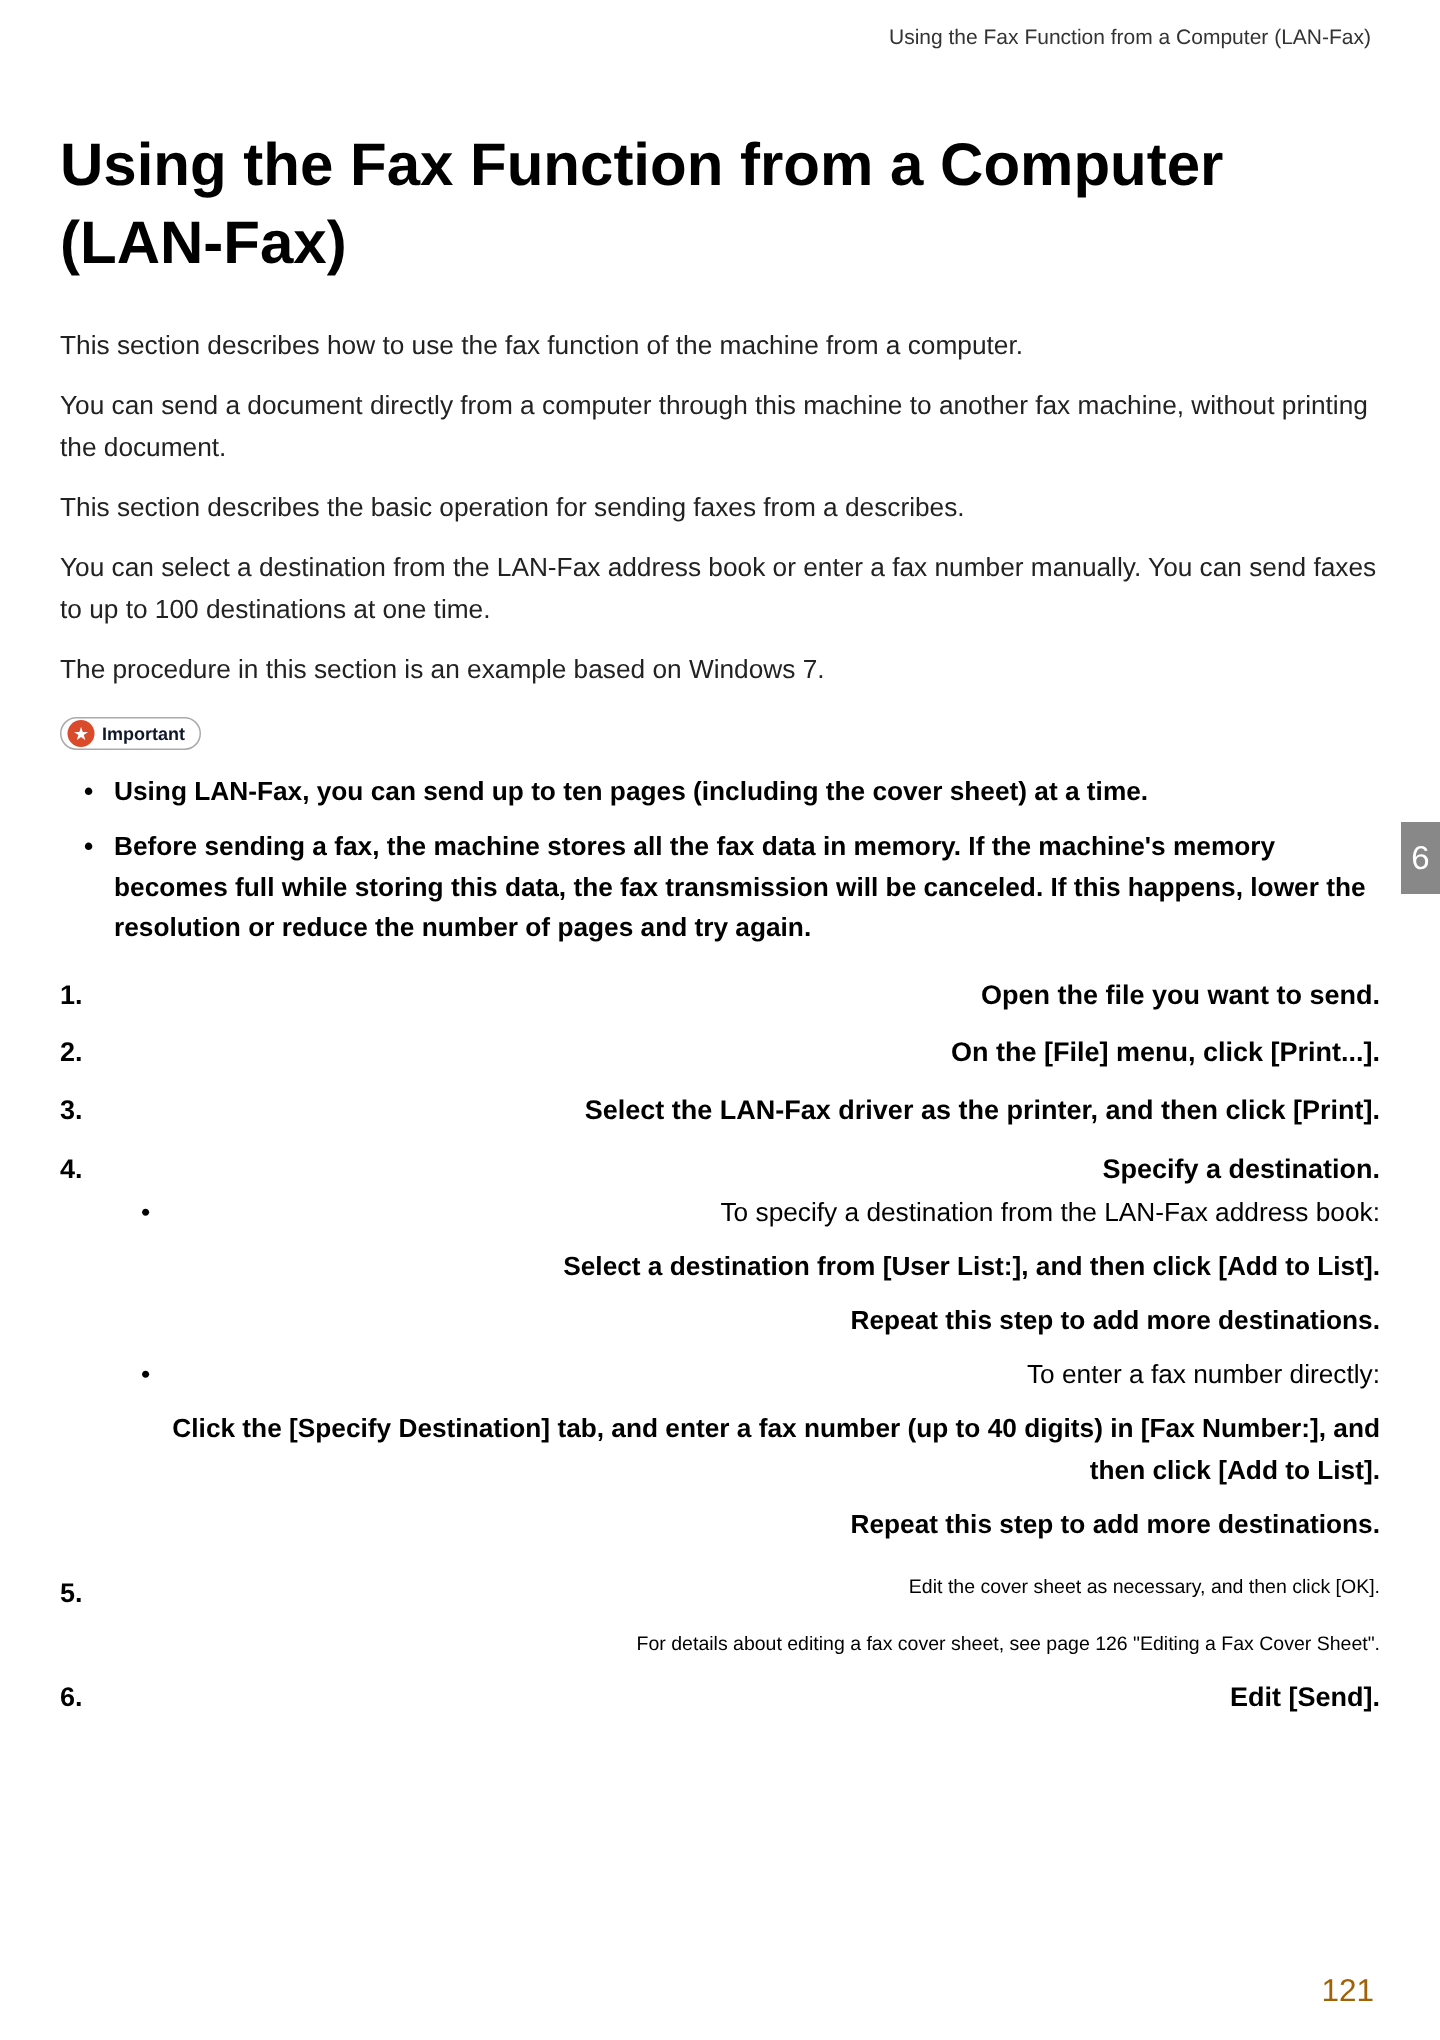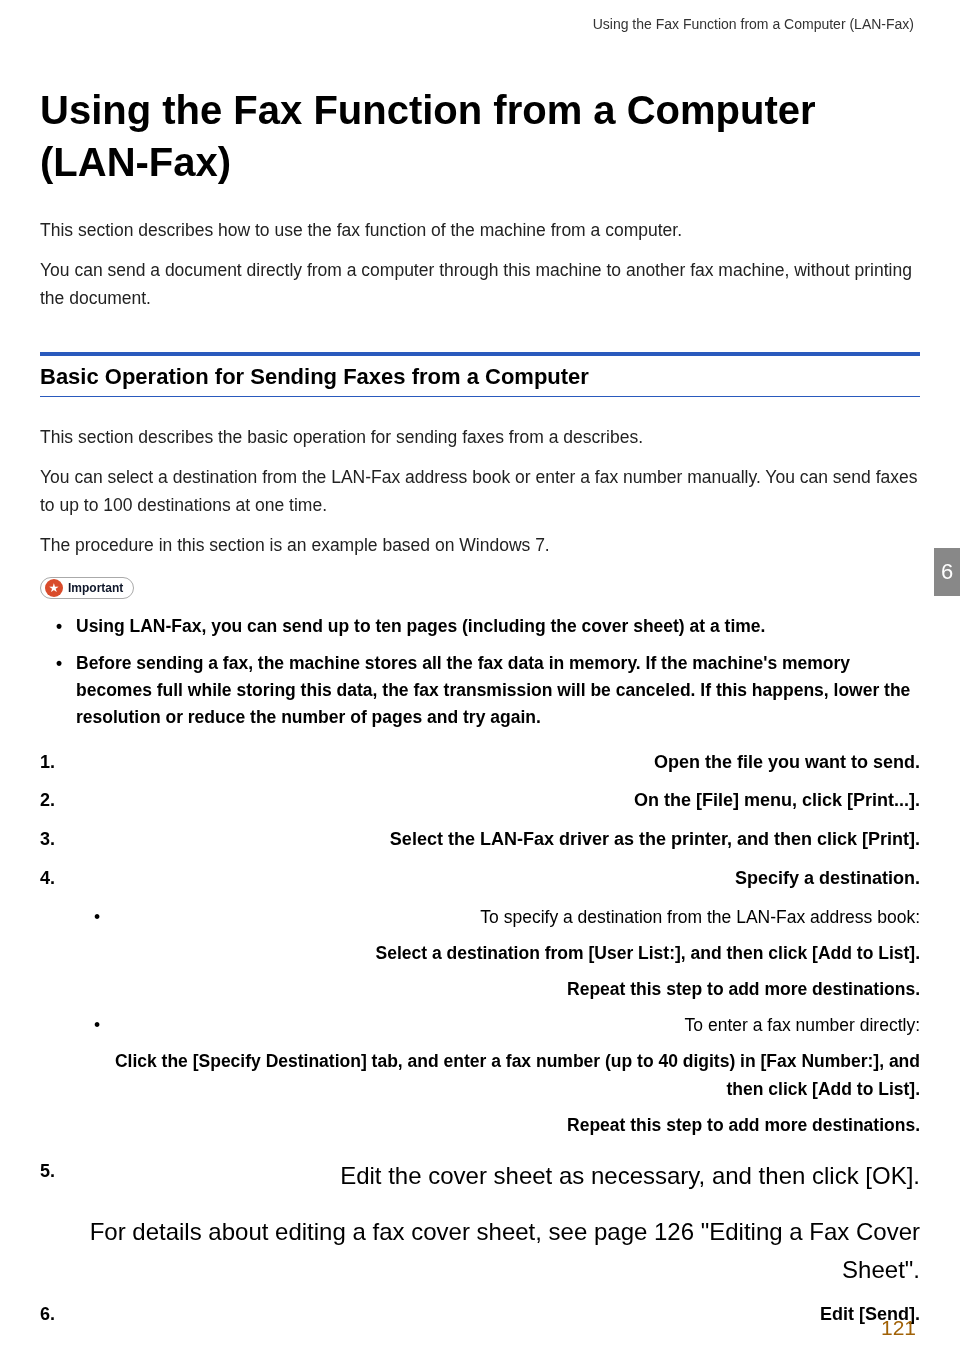--- a/index.html
+++ b/index.html
@@ -117,21 +117,20 @@
       position: absolute;
       left: 0;
       top: 0;
       font-weight: bold;
     }
     .step-title {
       font-weight: bold;
     }
     .sub-bullet-list {
       list-style: none;
-      margin-top: 10px;
       margin-left: 22px;
     }
     .sub-bullet-list > li {
       font-size: 17.5px;
       line-height: 1.6;
       font-weight: 300;
       position: relative;
       padding-left: 18px;
       margin-bottom: 8px;
     }
@@ -142,21 +141,21 @@
       top: 0;
     }
     .sub-detail {
       font-size: 17.5px;
       line-height: 1.6;
       font-weight: 700;
       margin-top: 8px;
       margin-bottom: 8px;
     }
     .step-detail {
-      font-size: 24px;
+      font-size: 13px;
       line-height: 1.6;
       font-weight: 300;
       margin-top: 18px;
       margin-bottom: 8px;
     }
     .chapter-tab {
       position: absolute;
       right: 0;
       top: 548px;
       width: 26px;
@@ -181,21 +180,20 @@
 <body>
 
 <div class="page">
   <div class="header-text">Using the Fax Function from a Computer (LAN-Fax)</div>
 
   <h1 class="main-title">Using the Fax Function from a Computer (LAN-Fax)</h1>
 
   <p class="intro-para">This section describes how to use the fax function of the machine from a computer.</p>
   <p class="intro-para">You can send a document directly from a computer through this machine to another fax machine, without printing the document.</p>
 
-  <h2 class="section-heading">Basic Operation for Sending Faxes from a Computer</h2>
 
   <p class="body-para">This section describes the basic operation for sending faxes from a describes.</p>
   <p class="body-para">You can select a destination from the LAN-Fax address book or enter a fax number manually. You can send faxes to up to 100 destinations at one time.</p>
   <p class="body-para">The procedure in this section is an example based on Windows 7.</p>
 
   <div class="important-badge">
     <span class="star">★</span>
     <span class="label">Important</span>
   </div>
 

